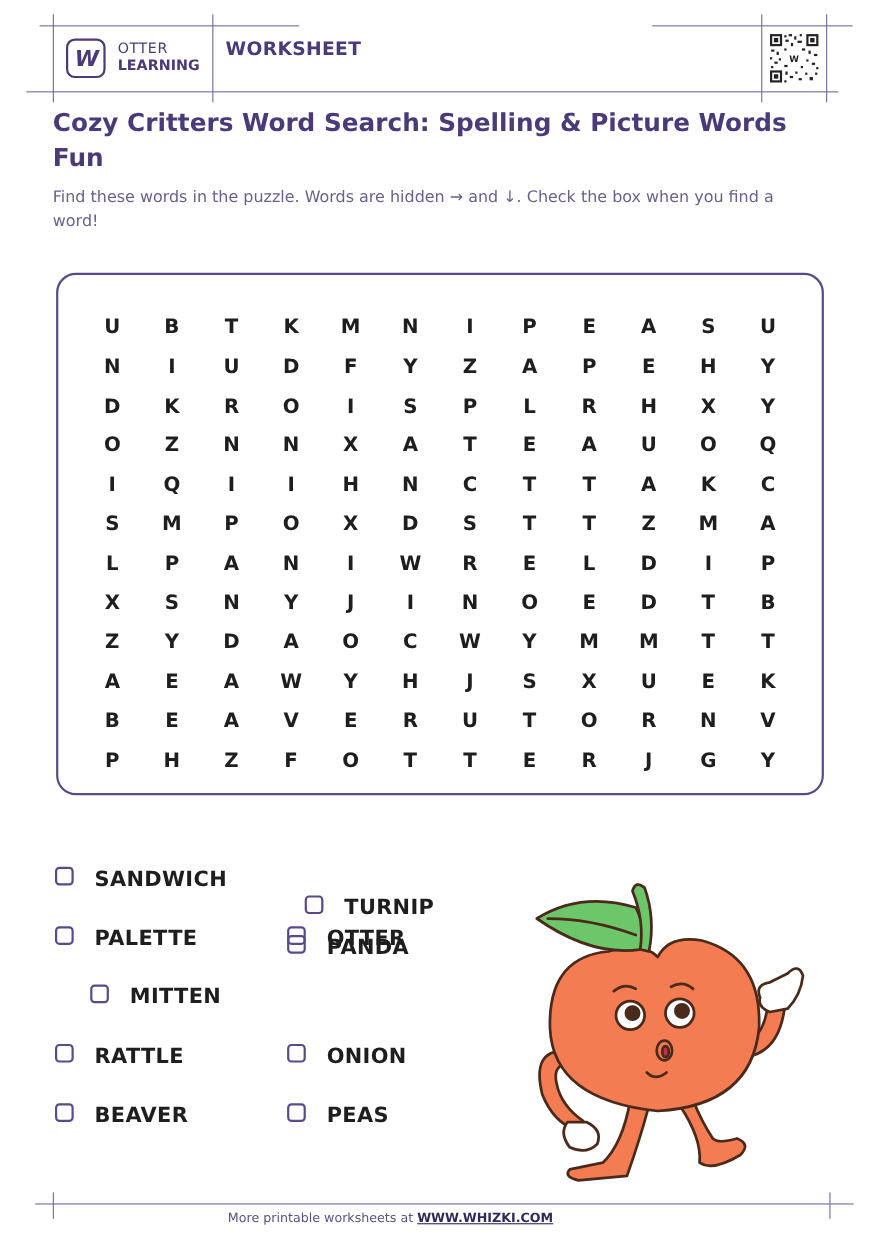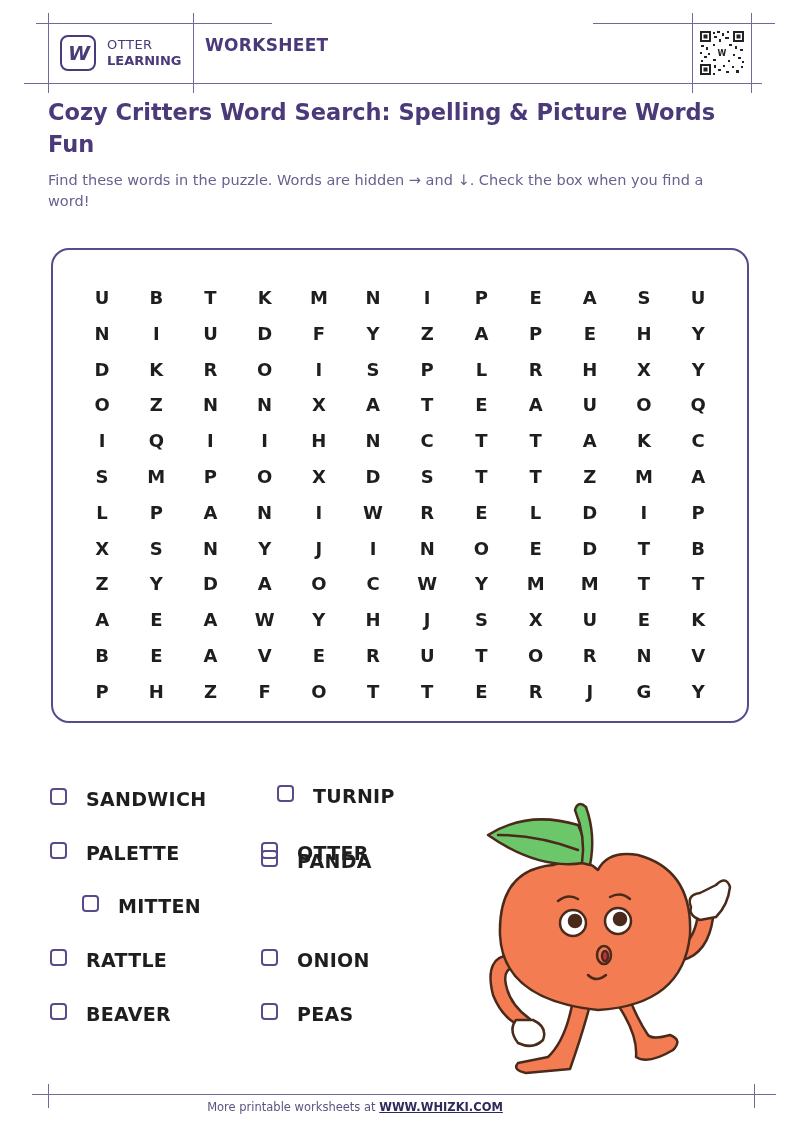--- a/index.html
+++ b/index.html
@@ -261,21 +261,21 @@
       <span class="wlabel">MITTEN</span>
     </div>
     <div class="word" style="left: 50px; top: 949.1px;">
       <div class="cb"></div>
       <span class="wlabel">RATTLE</span>
     </div>
     <div class="word" style="left: 50px; top: 1002.8px;">
       <div class="cb"></div>
       <span class="wlabel">BEAVER</span>
     </div>
-    <div class="word" style="left: 261px; top: 785px; padding-left: 16px;">
+    <div class="word" style="left: 261px; top: 814px; padding-left: 16px;">
       <div class="cb"></div>
       <span class="wlabel">TURNIP</span>
     </div>
     <div class="word" style="left: 261px; top: 841.7px;">
       <div class="cb"></div>
       <span class="wlabel">OTTER</span>
     </div>
     <div class="word" style="left: 261px; top: 850px;">
       <div class="cb"></div>
       <span class="wlabel">PANDA</span>

